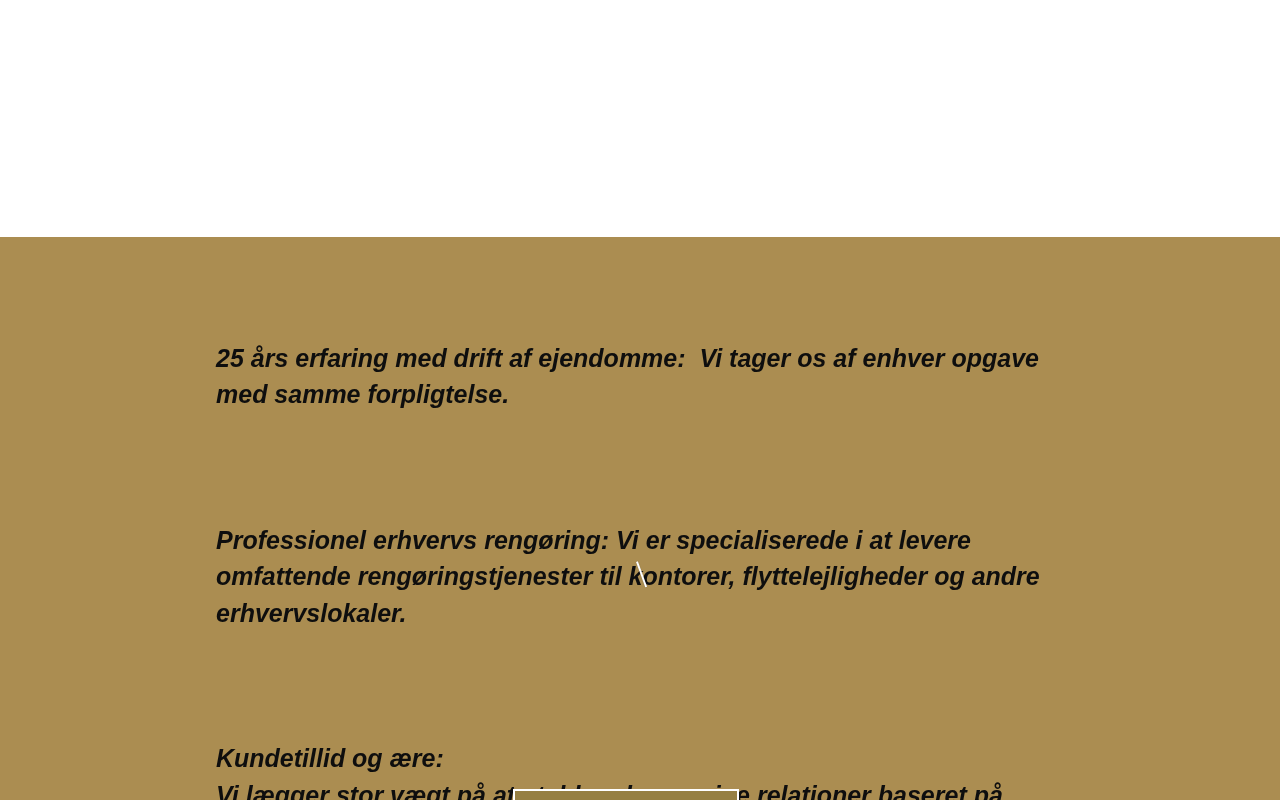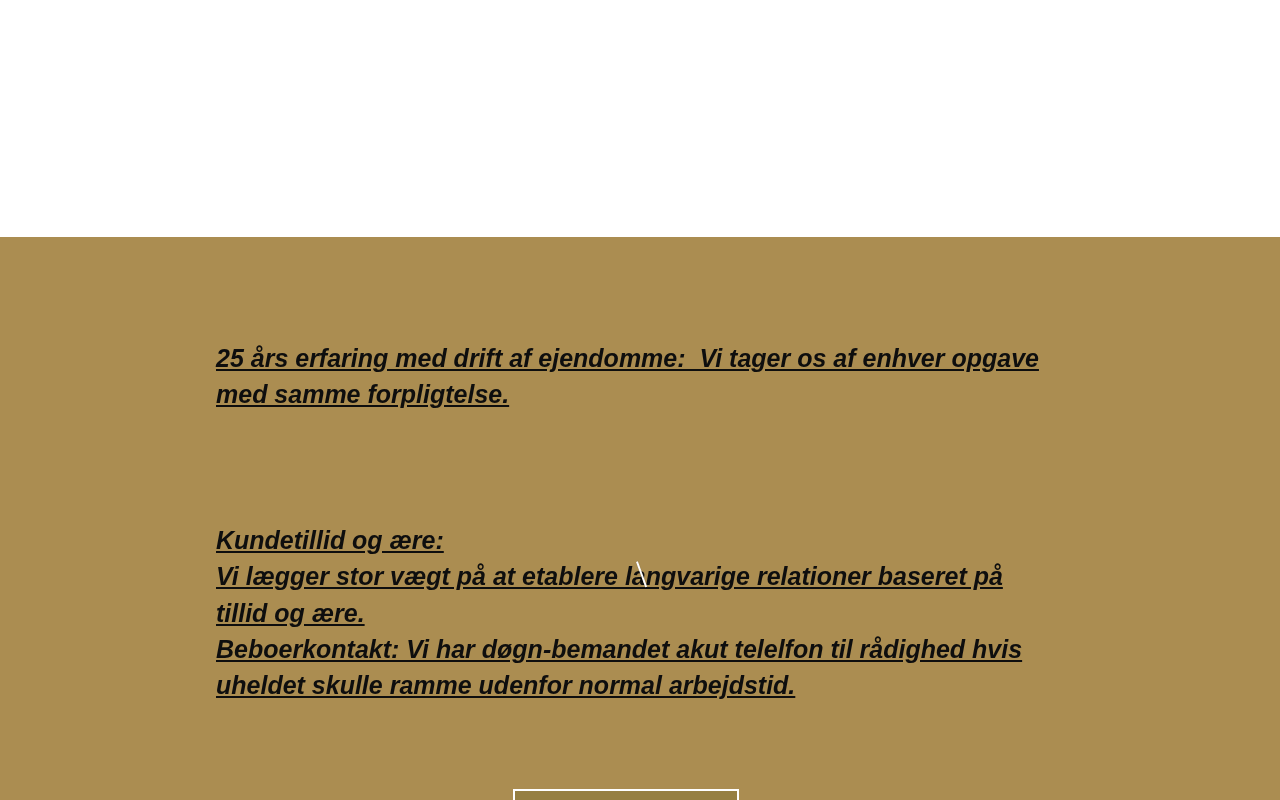--- a/index.html
+++ b/index.html
@@ -32,21 +32,21 @@
     position: absolute;
     left: 216px; top: 30px;   
     width: 920px;
     color: var(--ink, #0e0e0e);
     font-size: 25px;
     line-height: 36.4px;
     font-weight: 700;
     font-style: italic;
     white-space: pre-wrap;
   }
-  .text-block p { margin: 0 0 36.4px 0; text-decoration: underline; }
+  .text-block p { margin: 0 0 36.4px 0; }
   .text-block p:last-child { margin-bottom: 0; }
 
   .cta-button {
     position: absolute;
     left: 513px; top: 552px;   
     width: 226px; height: 52px;
     background: var(--btn-fill, #967f42);
     border: 2px solid var(--btn-border, #ffffff);
     cursor: pointer;
     display: block;
@@ -68,20 +68,23 @@
 
 <div class="page">
 
   <div class="top-white-section"></div>
 
   <section class="about-section">
 
     <div class="text-block">
       <p>25 års erfaring med drift af ejendomme:  Vi tager os af enhver opgave
 med samme forpligtelse.</p>
+      <p>Professionel erhvervs rengøring: Vi er specialiserede i at levere
+omfattende rengøringstjenester til kontorer, flyttelejligheder og andre
+erhvervslokaler.</p>
       <p>Kundetillid og ære:
 Vi lægger stor vægt på at etablere langvarige relationer baseret på
 tillid og ære.
 Beboerkontakt: Vi har døgn-bemandet akut telelfon til rådighed hvis
 uheldet skulle ramme udenfor normal arbejdstid.</p>
     </div>
 
     <button class="cta-button"></button>
 
   </section>

